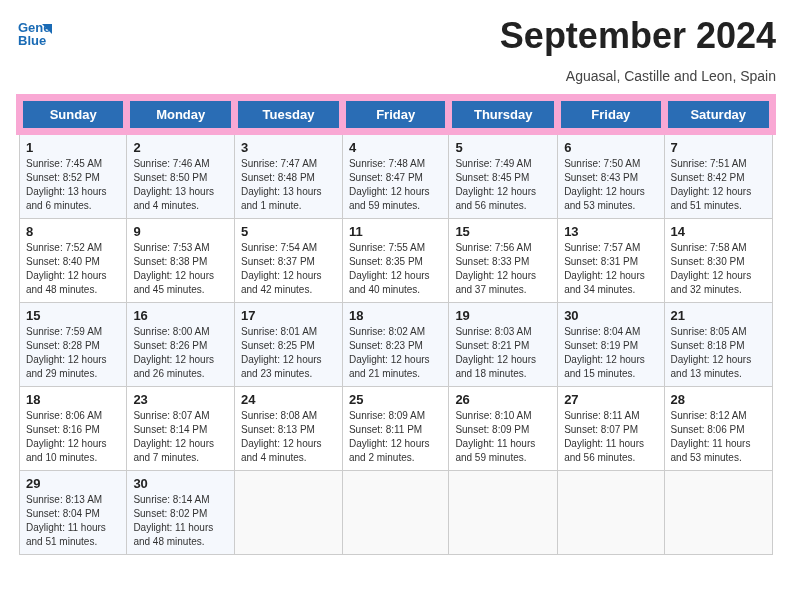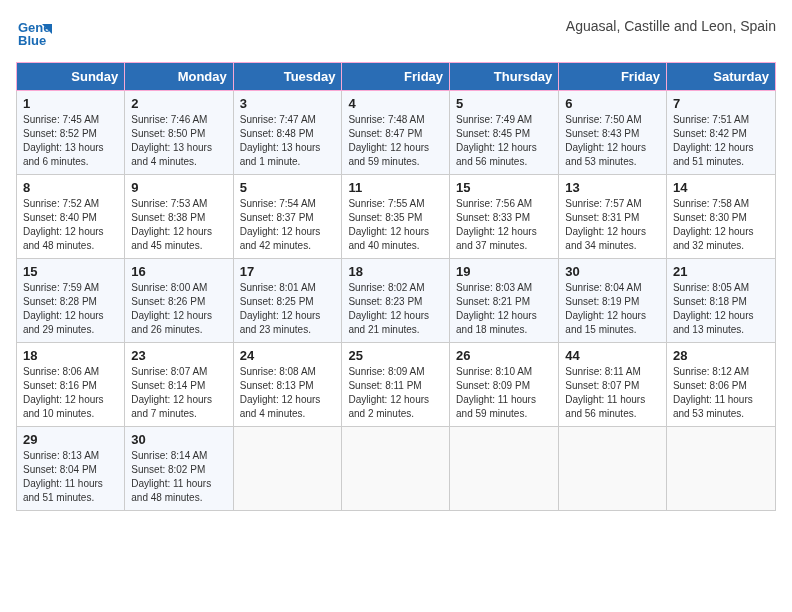--- a/index.html
+++ b/index.html
@@ -28,35 +28,35 @@
     .title-block { text-align: right; }
     .month-title {
       font-size: 36px;
       font-weight: bold;
       color: #222;
       line-height: 1.1;
     }
     .subtitle {
       font-size: 14px;
       color: #444;
-      margin-top: 2px;
+      margin-top: 12px;
     }
     table {
       width: 100%;
       border-collapse: collapse;
       font-size: 11px;
     }
     thead th {
       background: #2a6db5;
       color: #fff;
-      text-align: right;
+      text-align: center;
       padding: 6px 6px;
       font-size: 13px;
       font-weight: bold;
-      border: 1px solid #f9a8d4;
+      border: 7px solid #f9a8d4;
     }
     tbody td {
       border: 1px solid #ccc;
       vertical-align: top;
       padding: 5px 6px;
       width: 113px;
       height: 80px;
       background: #fff;
     }
     tbody tr:nth-child(odd) td {
@@ -86,20 +86,21 @@
 
 <div class="header">
   <div class="logo">
     <svg class="logo-icon" viewBox="0 0 36 36">
       <text x="2" y="16" font-size="13" font-weight="bold" fill="#1a6bb5" font-family="Arial">General</text>
       <text x="2" y="29" font-size="13" font-weight="bold" fill="#1a6bb5" font-family="Arial">Blue</text>
       <polygon points="26,8 36,8 36,18" fill="#1a6bb5"></polygon>
     </svg>
   </div>
   <div class="title-block">
+    <div class="month-title">September 2024</div>
     <div class="subtitle">Aguasal, Castille and Leon, Spain</div>
   </div>
 </div>
 
 <table>
   <thead>
     <tr>
     <th>Sunday</th>
         <th>Monday</th>
         <th>Tuesday</th>
@@ -215,21 +216,21 @@
         </td>
         <td>
           <span class="day-num">25</span>
           <div class="cell-text">Sunrise: 8:09 AM<br>Sunset: 8:11 PM<br>Daylight: 12 hours and 2 minutes.</div>
         </td>
         <td>
           <span class="day-num">26</span>
           <div class="cell-text">Sunrise: 8:10 AM<br>Sunset: 8:09 PM<br>Daylight: 11 hours and 59 minutes.</div>
         </td>
         <td>
-          <span class="day-num">44</span>
+          <span class="day-num">27</span>
           <div class="cell-text">Sunrise: 8:11 AM<br>Sunset: 8:07 PM<br>Daylight: 11 hours and 56 minutes.</div>
         </td>
         <td>
           <span class="day-num">28</span>
           <div class="cell-text">Sunrise: 8:12 AM<br>Sunset: 8:06 PM<br>Daylight: 11 hours and 53 minutes.</div>
         </td>
       </tr>
       <tr>
         <td>
           <span class="day-num">29</span>

